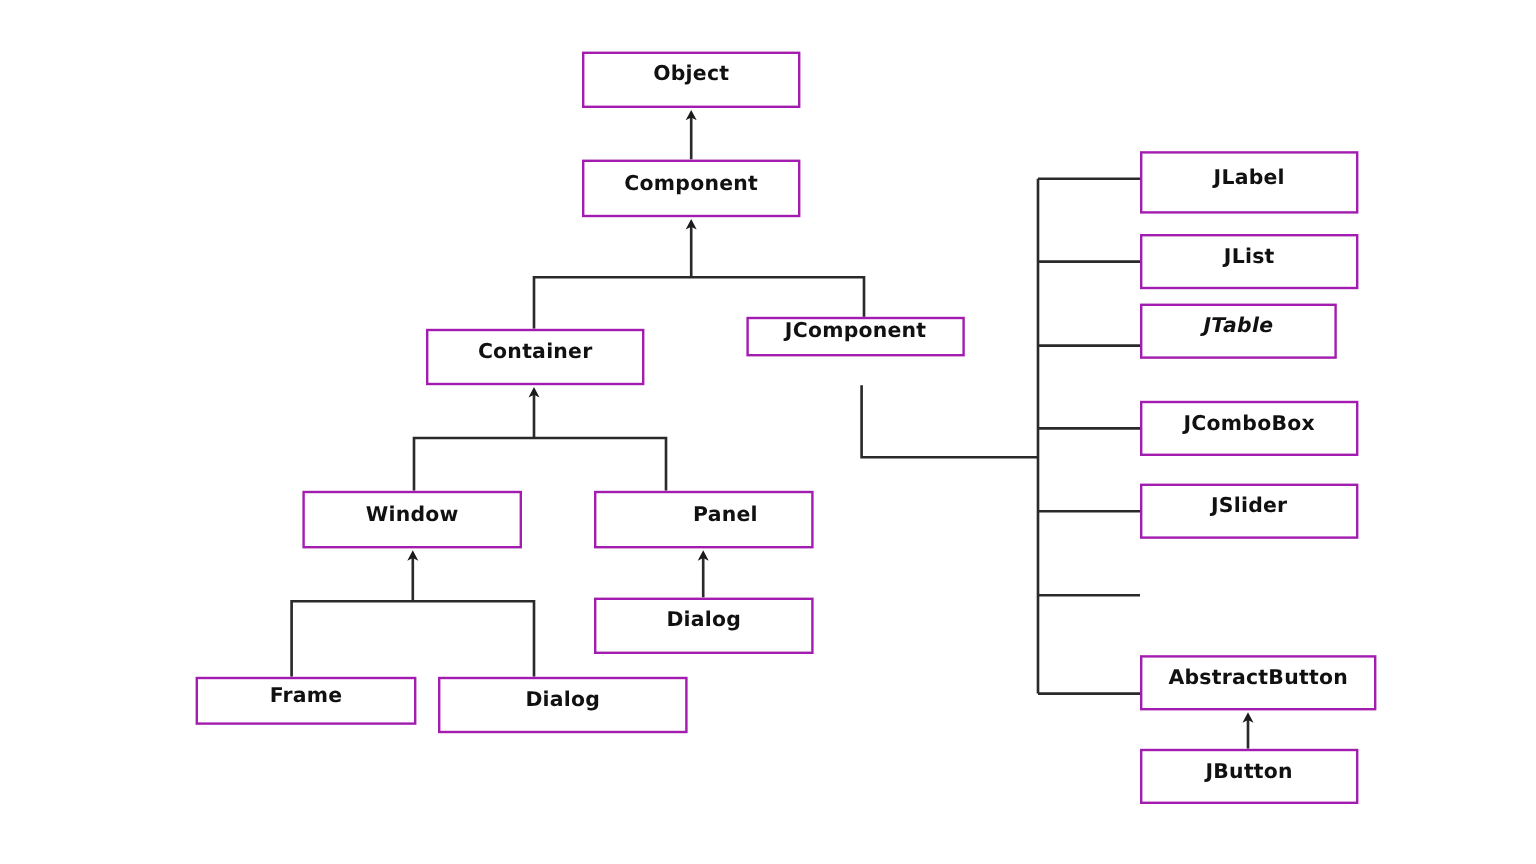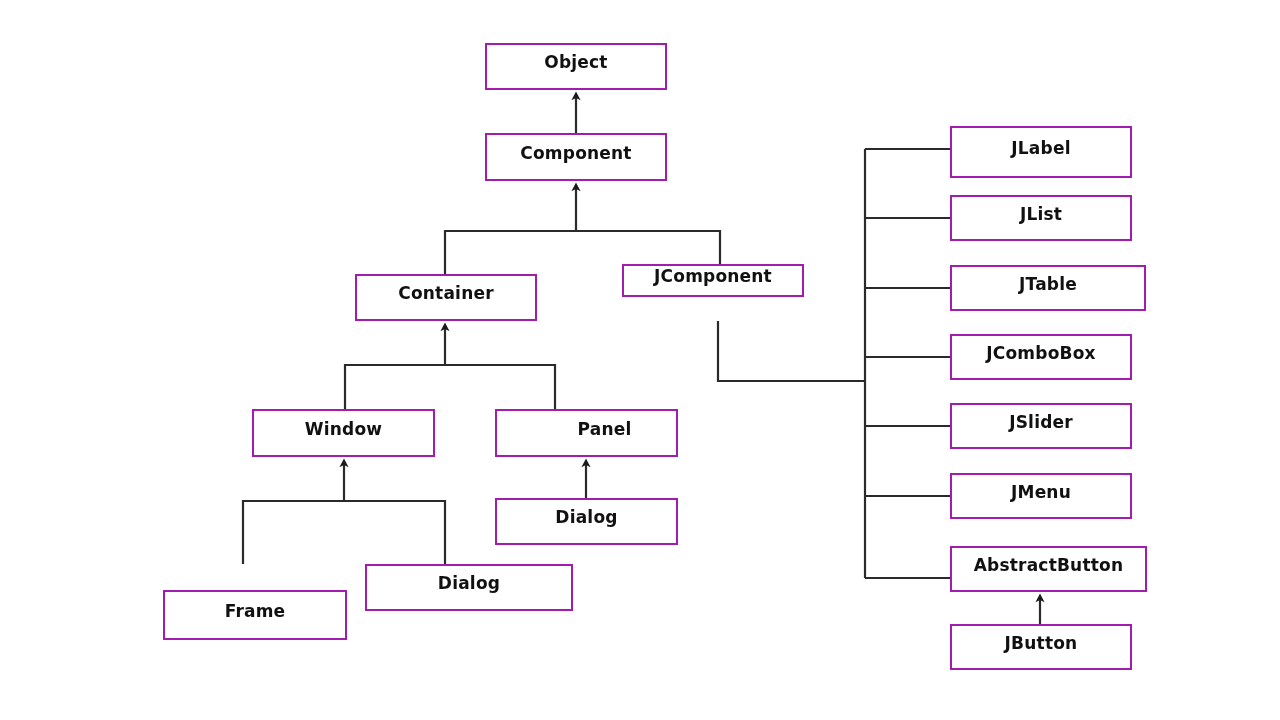--- a/index.html
+++ b/index.html
@@ -113,51 +113,48 @@
   </div>
 
   <div class="node" style="left:495px; top:409px; width:183px; height:48px;padding-left:36px;">
     <span class="node-label">Panel</span>
   </div>
 
   <div class="node" style="left:495px; top:498px; width:183px; height:47px;">
     <span class="node-label">Dialog</span>
   </div>
 
-  <div class="node" style="left:163px; top:590px; width:184px; height:50px;">
+  <div class="node" style="left:163px; top:564px; width:184px; height:40px;">
     <span class="node-label">Frame</span>
   </div>
 
   <div class="node" style="left:365px; top:564px; width:208px; height:47px;">
     <span class="node-label">Dialog</span>
   </div>
 
   <div class="node" style="left:950px; top:126px; width:182px; height:52px;">
     <span class="node-label">JLabel</span>
   </div>
 
   <div class="node" style="left:950px; top:195px; width:182px; height:46px;">
     <span class="node-label">JList</span>
   </div>
 
-  <div class="node" style="left:950px; top:265px; width:196px; height:46px;">
+  <div class="node" style="left:950px; top:253px; width:164px; height:46px;font-style:italic;">
     <span class="node-label">JTable</span>
   </div>
 
   <div class="node" style="left:950px; top:334px; width:182px; height:46px;">
     <span class="node-label">JComboBox</span>
   </div>
 
   <div class="node" style="left:950px; top:403px; width:182px; height:46px;">
     <span class="node-label">JSlider</span>
   </div>
 
-  <div class="node" style="left:950px; top:473px; width:182px; height:46px;">
-    <span class="node-label">JMenu</span>
-  </div>
 
   <div class="node" style="left:950px; top:546px; width:197px; height:46px;">
     <span class="node-label">AbstractButton</span>
   </div>
 
   <div class="node" style="left:950px; top:624px; width:182px; height:46px;">
     <span class="node-label">JButton</span>
   </div>
 
 </div>

